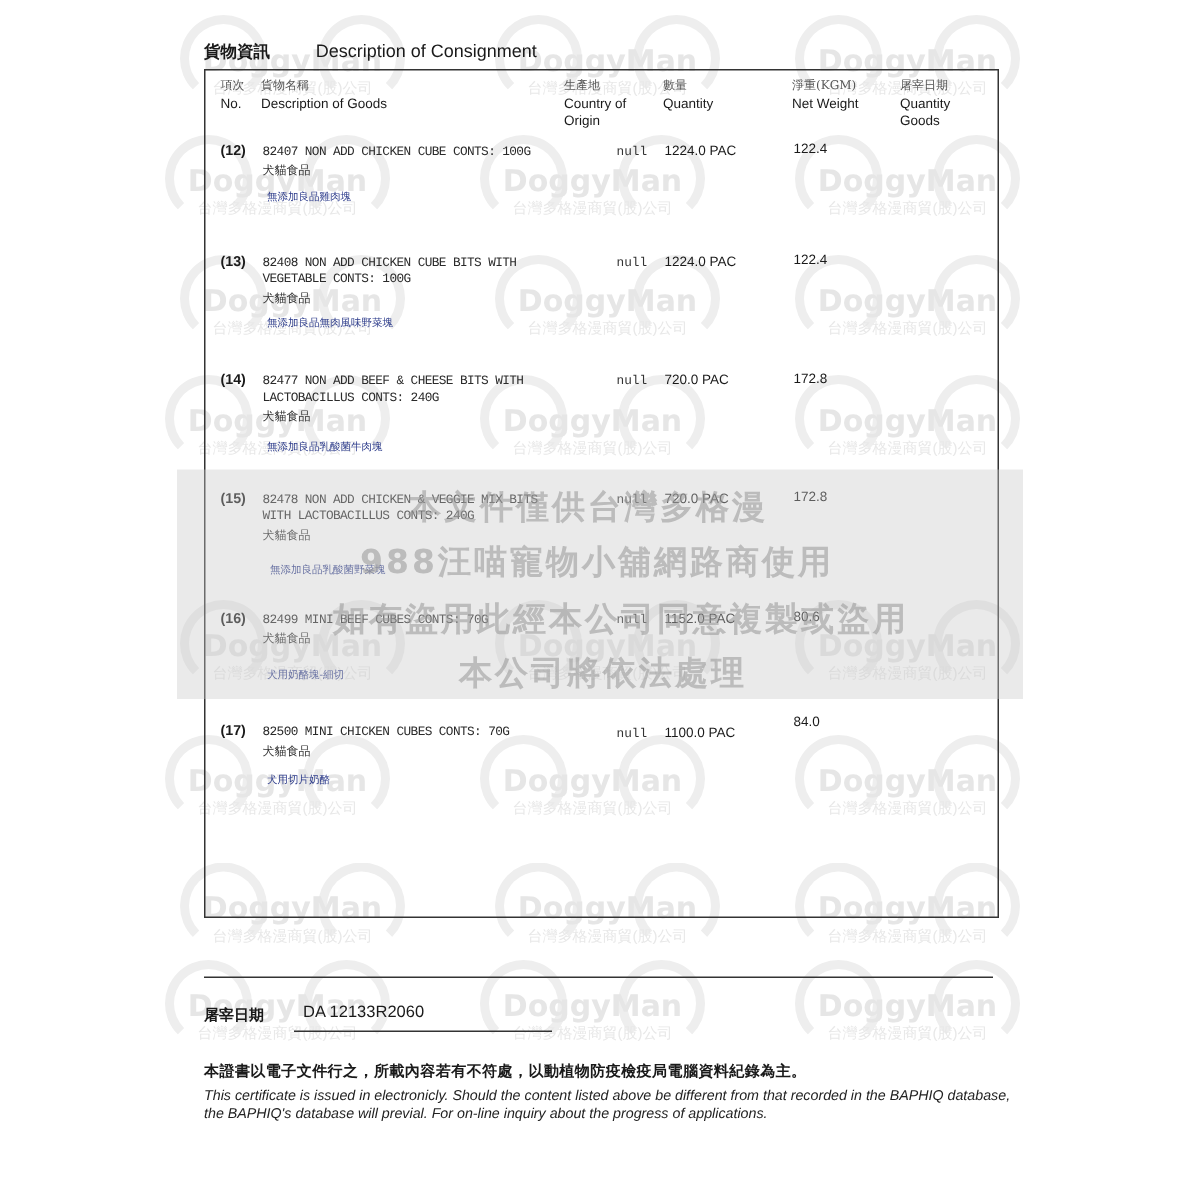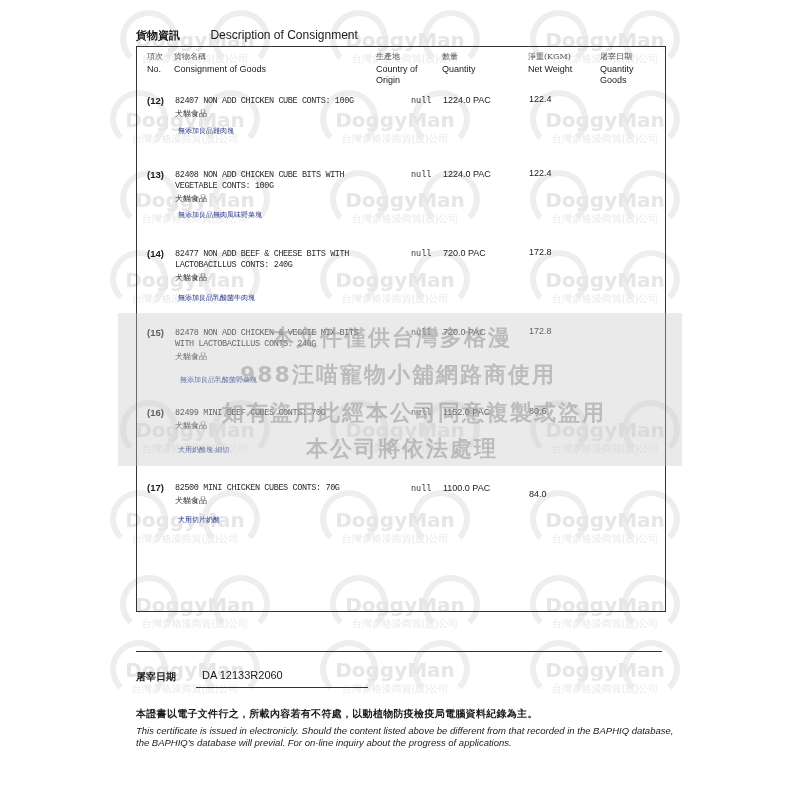--- a/index.html
+++ b/index.html
@@ -225,21 +225,21 @@
   <span class="title-zh">貨物資訊</span>
   <span class="title-en">Description of Consignment</span>
 </div>
 
 <div class="table-box">
 
   <div class="hdr" style="left:10px;top:4px">
     <span class="zh">項次</span><span>No.</span>
   </div>
   <div class="hdr" style="left:37px;top:4px">
-    <span class="zh">貨物名稱</span><span>Consignment of Goods</span>
+    <span class="zh">貨物名稱</span><span>Description of Goods</span>
   </div>
   <div class="hdr" style="left:239px;top:4px">
     <span class="zh">生產地</span><span>Country of</span><br><span>Origin</span>
   </div>
   <div class="hdr" style="left:305px;top:4px">
     <span class="zh">數量</span><span>Quantity</span>
   </div>
   <div class="hdr" style="left:391px;top:4px">
     <span class="zh">淨重(KGM)</span><span>Net Weight</span>
   </div>
@@ -300,21 +300,21 @@
     <span class="row-wt" style="left:392px;top:359px">80.6</span>
   </div>
 
   <div>
     <span class="row-num" style="left:10px;top:435px">(17)</span>
     <span class="row-desc" style="left:38px;top:436px">82500 MINI CHICKEN CUBES CONTS: 70G</span>
     <span class="row-cat" style="left:38px;top:448px">犬貓食品</span>
     <span class="row-zhname" style="left:41px;top:468px">犬用切片奶酪</span>
     <span class="row-origin" style="left:240px;top:437px">null</span>
     <span class="row-qty" style="left:306px;top:436px">1100.0 PAC</span>
-    <span class="row-wt" style="left:392px;top:442px">84.0</span>
+    <span class="row-wt" style="left:392px;top:429px">84.0</span>
   </div>
 </div>
 
 <div class="gray-band"></div>
 <div class="overlay-text" style="left:272px;top:323px">本文件僅供台灣多格漫</div>
 <div class="overlay-text" style="left:240px;top:360px">988汪喵寵物小舖網路商使用</div>
 <div class="overlay-text" style="left:222px;top:398px">如有盜用此經本公司同意複製或盜用</div>
 <div class="overlay-text" style="left:306px;top:434px">本公司將依法處理</div>
 
 <div class="hr-line"></div>

